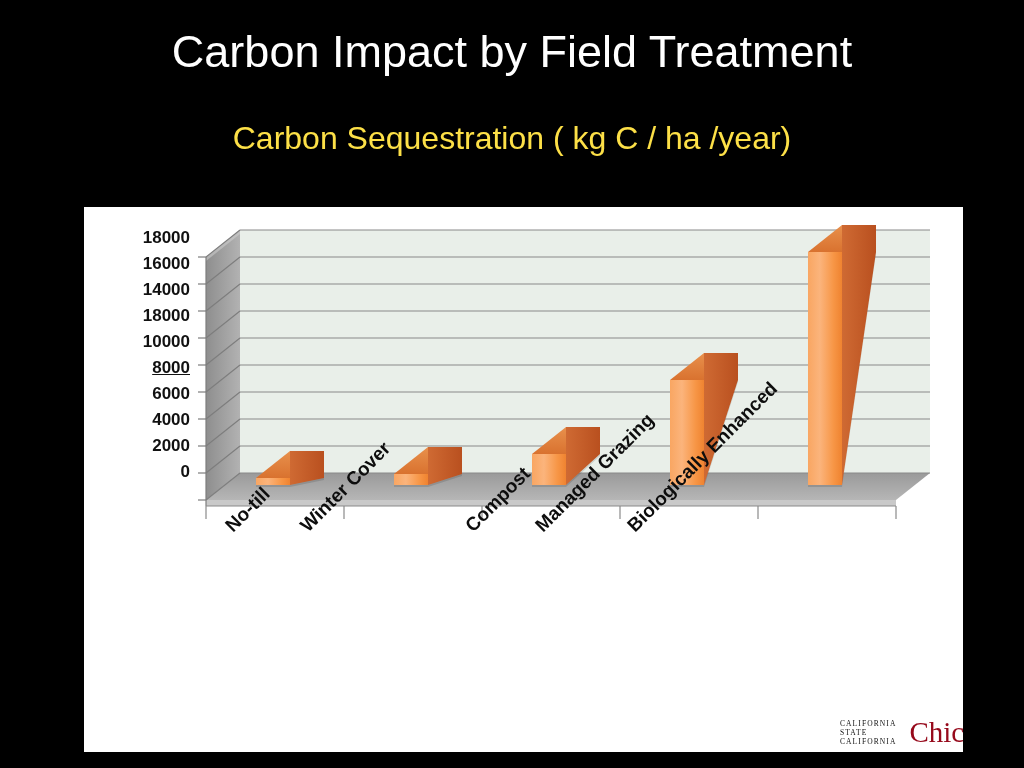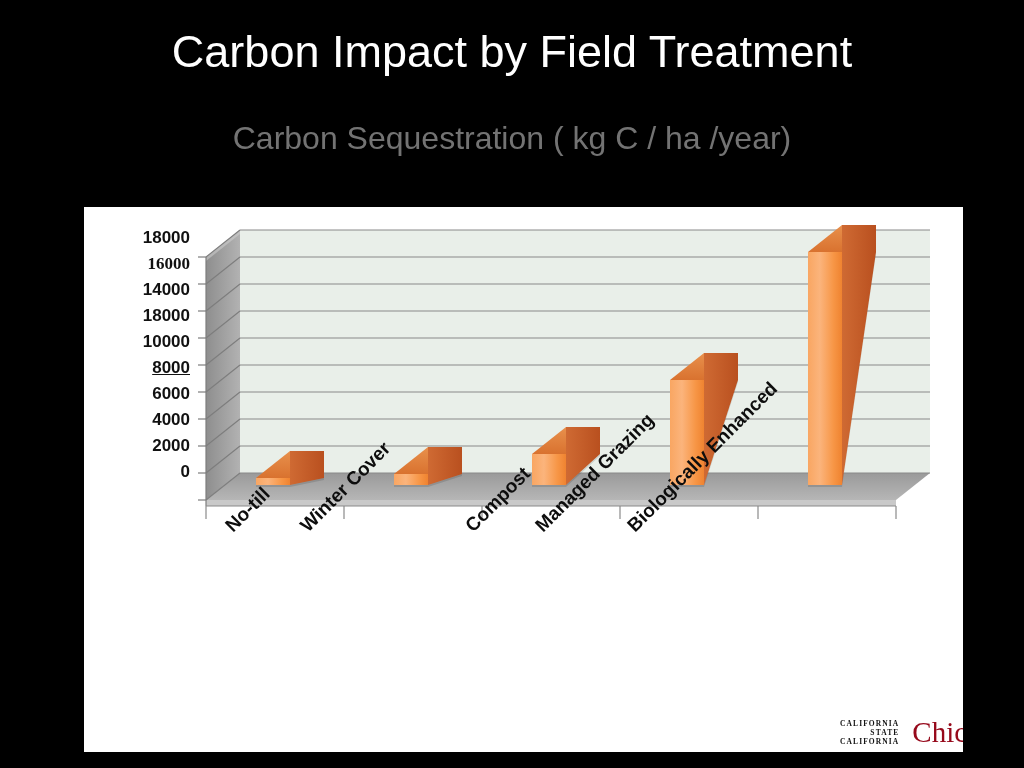--- a/index.html
+++ b/index.html
@@ -10,21 +10,21 @@
   .slide{position:relative;width:816px;height:768px;background:#000;}
 
   
   .title{
     position:absolute;left:0;top:26px;width:1024px;text-align:center;
     color:#ffffff;font-size:45px;line-height:52px;font-weight:normal;
     letter-spacing:0px;
   }
   .subtitle{
     position:absolute;left:0;top:118px;width:1024px;text-align:center;
-    color:#737373;font-size:32px;line-height:40px;font-weight:normal;
+    color:#fde047;font-size:32px;line-height:40px;font-weight:normal;
   }
 
   
   .panel{
     position:absolute;left:84px;top:207px;width:879px;height:545px;
     background:#ffffff;overflow:hidden;
   }
 
   
   .chart{position:absolute;left:0;top:0;width:879px;height:545px;}
@@ -47,42 +47,42 @@
   }
 
   
   .logo{
     position:absolute;left:756px;top:505px;width:120px;height:40px;
     display:flex;align-items:center;
   }
   .logo-left{
     font-family:"Liberation Serif",serif;color:#111111;
     font-size:7.5px;line-height:9px;letter-spacing:1.1px;
-    text-align:right;padding-right:6px;font-weight:bold;
+    text-align:left;padding-right:6px;font-weight:normal;
   }
   .logo-div{width:1px;height:26px;background:#9a9a9a;}
   .logo-right{
     font-family:"Liberation Serif",serif;color:#96091b;
     font-size:29px;line-height:30px;padding-left:7px;font-weight:normal;
   }
 </style>
 </head>
 <body>
 
 <div class="slide">
 
   <div class="title">Carbon Impact by Field Treatment</div>
   <div class="subtitle">Carbon Sequestration ( kg C / ha /year)</div>
 
   <div class="panel">
     <div class="chart">
 
       <div class="ylabels">
         <div class="ylab" style="top:0px;">18000</div>
-        <div class="ylab" style="top:26px;font-family:Liberation Serif, serif;">16000</div>
+        <div class="ylab" style="top:26px;">16000</div>
         <div class="ylab" style="top:52px;">14000</div>
         <div class="ylab" style="top:78px;">18000</div>
         <div class="ylab" style="top:104px;">10000</div>
         <div class="ylab" style="top:130px;text-decoration:underline;">8000</div>
         <div class="ylab" style="top:156px;">6000</div>
         <div class="ylab" style="top:182px;">4000</div>
         <div class="ylab" style="top:208px;">2000</div>
         <div class="ylab" style="top:234px;">0</div>
       </div>
 

